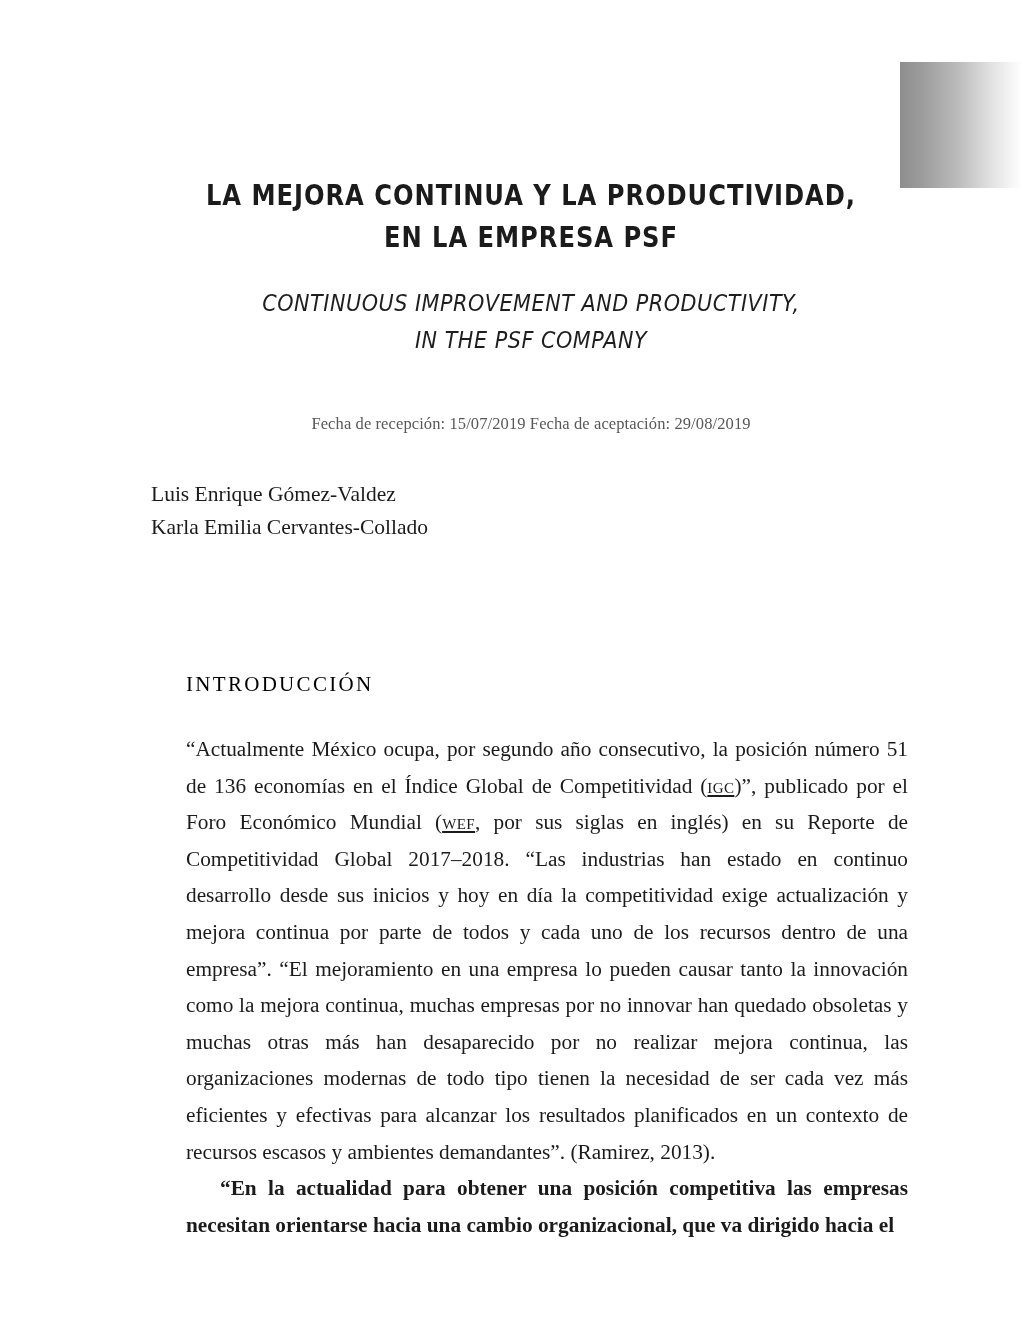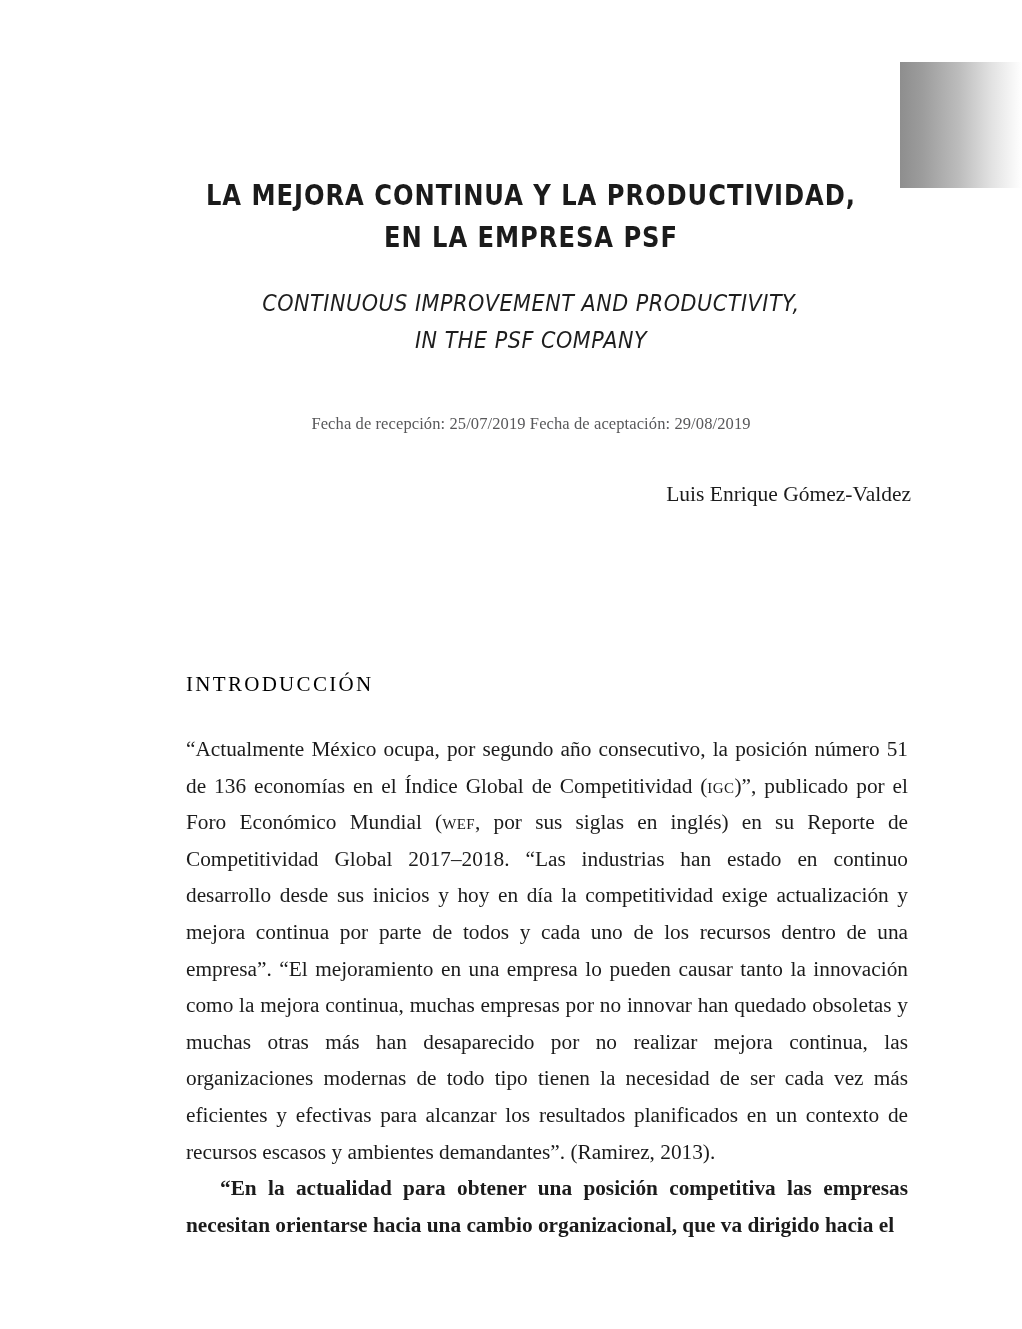--- a/index.html
+++ b/index.html
@@ -79,21 +79,21 @@
     color: #58585a;
     letter-spacing: 0.1px;
   }
 
   
   .authors {
     position: absolute;
     left: 151px;
     top: 478px;
     width: 760px;
-    text-align: right;
+    text-align: left;
     font-family: "Liberation Serif", serif;
     font-size: 21.5px;
     line-height: 1.52;
     color: #1b1b1b;
   }
   .authors .author { display: block; }
 
   
   .section-heading {
     position: absolute;
@@ -124,20 +124,21 @@
     margin: 0;
   }
   .body-text p + p {
     text-indent: 34px;
     font-weight: bold;
   }
   .sc {
     font-variant: small-caps;
     font-size: 1.02em;
     letter-spacing: 0.4px;
+    text-decoration: underline;
   }
 
   
   .folio {
     position: absolute;
     left: 151px;
     top: 1216px;
     width: 760px;
     text-align: center;
     font-family: "Liberation Serif", serif;
@@ -156,24 +157,25 @@
     <h1 class="doc-title">
       <span class="ln">LA MEJORA CONTINUA Y LA PRODUCTIVIDAD,</span>
       <span class="ln">EN LA EMPRESA PSF</span>
     </h1>
     <h2 class="doc-subtitle">
       <span class="ln">CONTINUOUS IMPROVEMENT AND PRODUCTIVITY,</span>
       <span class="ln">IN THE PSF COMPANY</span>
     </h2>
   </div>
 
-  <div class="dates">Fecha de recepción: 25/07/2019  Fecha de aceptación: 29/08/2019</div>
+  <div class="dates">Fecha de recepción: 15/07/2019  Fecha de aceptación: 29/08/2019</div>
 
   <div class="authors">
     <span class="author">Luis Enrique Gómez-Valdez</span>
+    <span class="author">Karla Emilia Cervantes-Collado</span>
   </div>
 
   <div class="section-heading">INTRODUCCIÓN</div>
 
   <div class="body-text">
     <p><span>“Actualmente México ocupa, por segundo año consecutivo, la posición número 51 de 136 economías en el Índice Global de Competitividad (<span class="sc">igc</span>)”, publicado por el Foro Económico Mundial (<span class="sc">wef</span>, por sus siglas en inglés) en su Reporte de Competitividad Global 2017–2018. “Las industrias han estado en continuo desarrollo desde sus inicios y hoy en día la competitividad exige actualización y mejora continua por parte de todos y cada uno de los recursos dentro de una empresa”. “El mejoramiento en una empresa lo pueden causar tanto la innovación como la mejora continua, muchas empresas por no innovar han quedado obsoletas y muchas otras más han desaparecido por no realizar mejora continua, las organizaciones modernas de todo tipo tienen la necesidad de ser cada vez más eficientes y efectivas para alcanzar los resultados planificados en un contexto de recursos escasos y ambientes demandantes”. (Ramirez, 2013).</span></p>
     <p><span>“En la actualidad para obtener una posición competitiva las empresas necesitan orientarse hacia una cambio organizacional, que va dirigido hacia el</span></p>
   </div>
 
 

